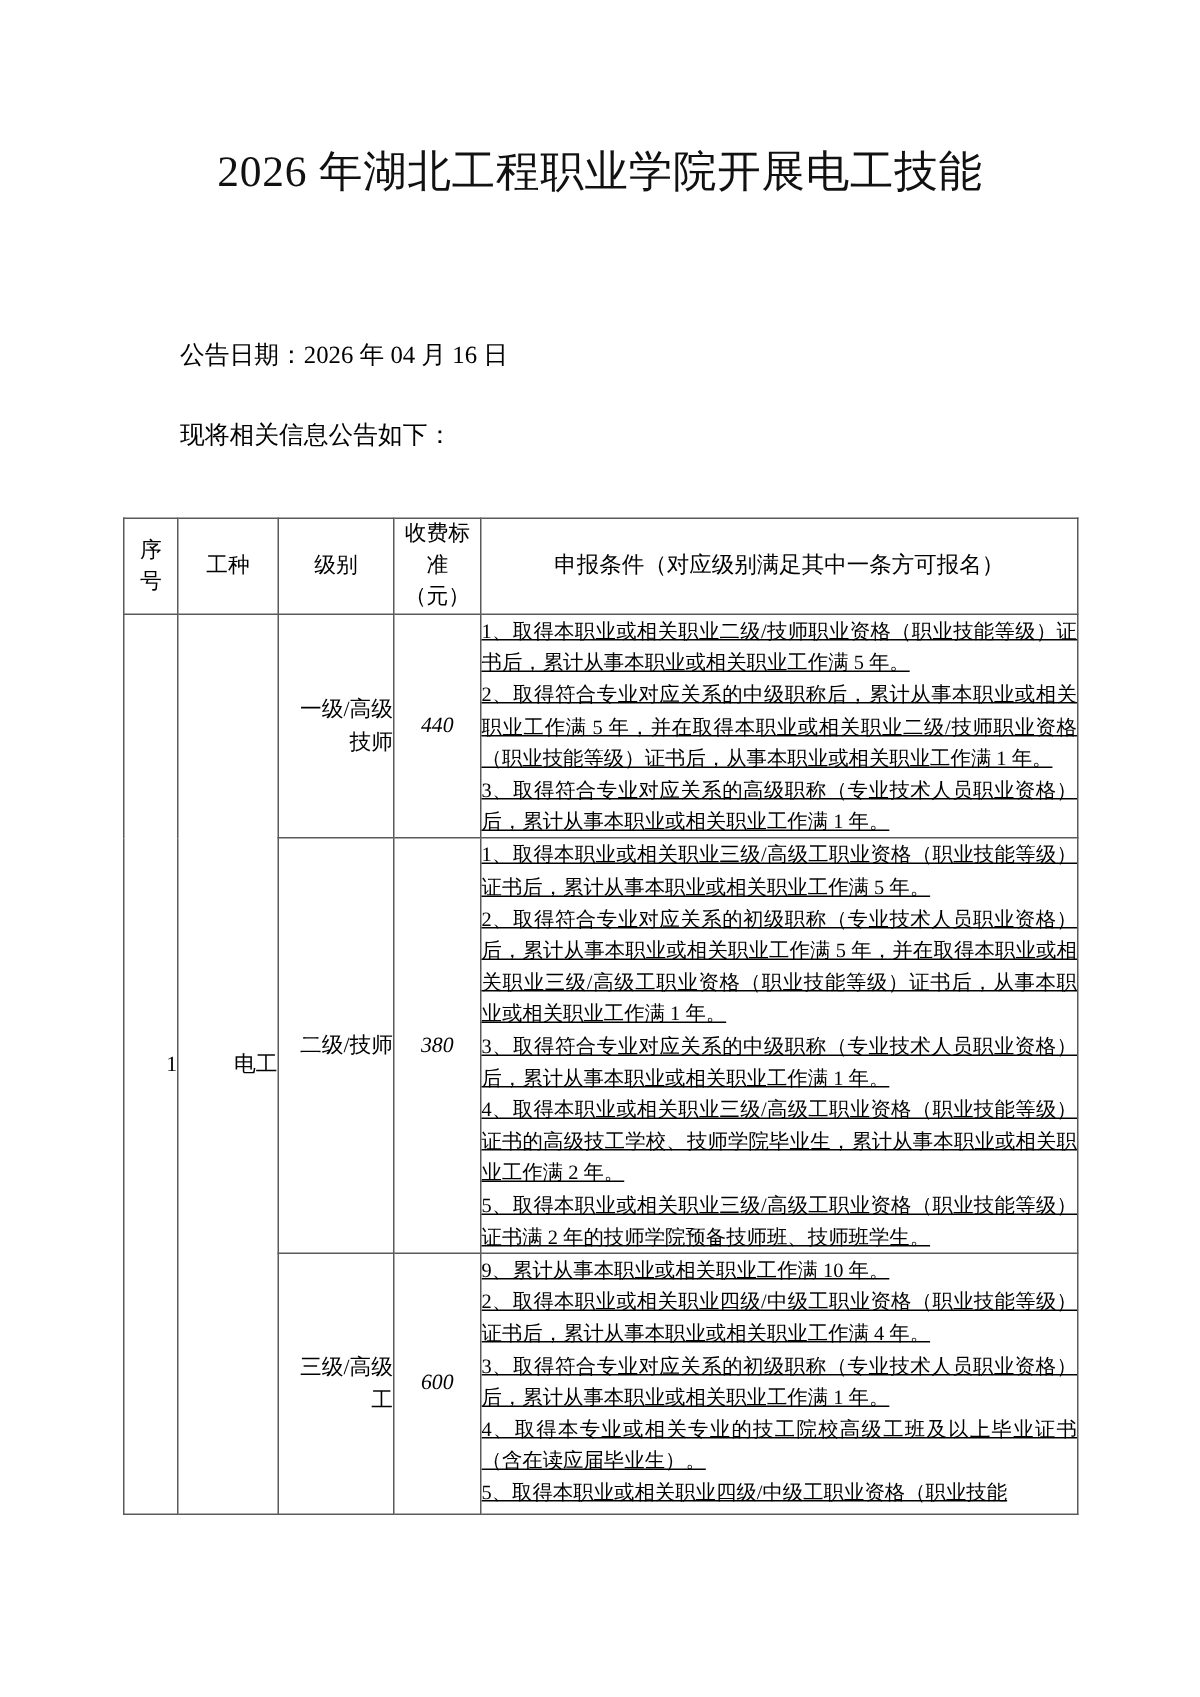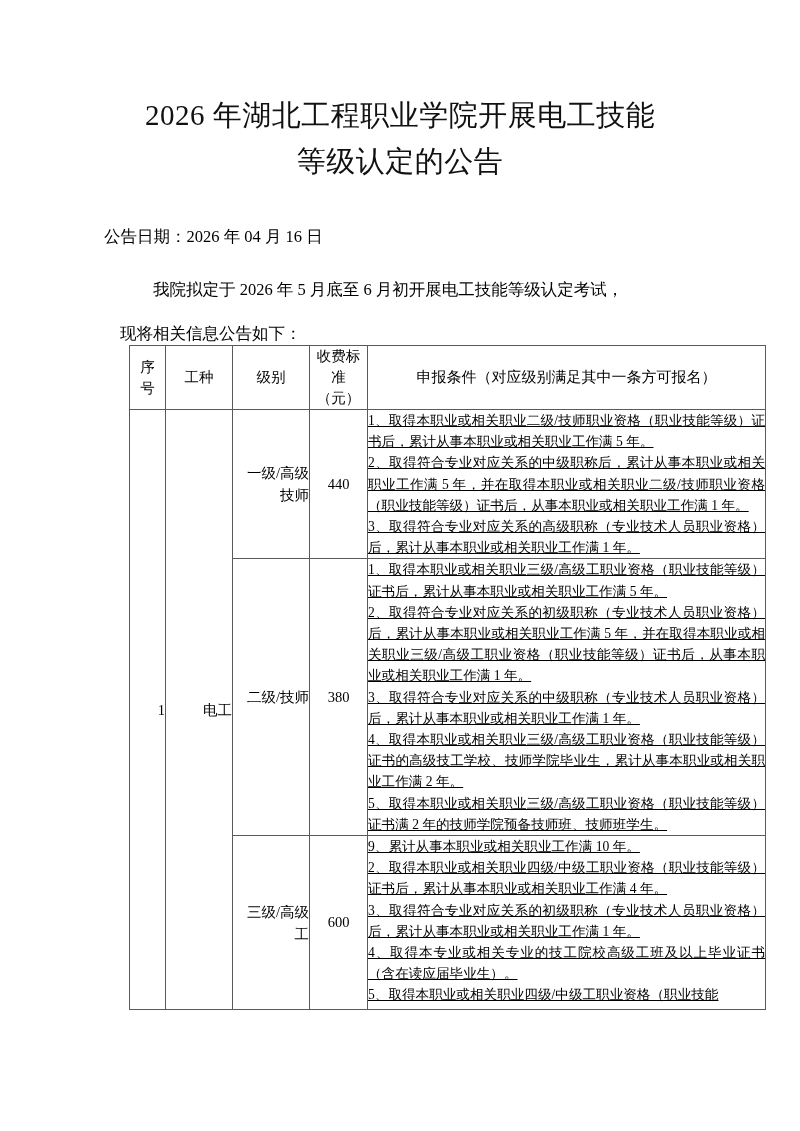--- a/index.html
+++ b/index.html
@@ -37,21 +37,21 @@
     color: #111111;
   }
   .doc-title .tline {
     display: block;
     white-space: nowrap;
   }
 
   
   .pub-date {
     position: absolute;
-    left: 104px;
+    left: 120px;
     top: 224px;
     font-size: 16.5px;
     line-height: 26px;
     white-space: nowrap;
     text-align: right;
   }
   .intro {
     position: absolute;
     left: 120px;
     top: 268px;
@@ -68,21 +68,20 @@
     position: absolute;
     left: 82px;
     top: 345px;
     width: 636px;
   }
   table.main {
     border-collapse: collapse;
     width: 636px;
     table-layout: fixed;
     font-size: 13.4px;
-    margin-left: 47px;
   }
   table.main td, table.main th {
     border: 1px solid #5a5a5a;
     padding: 0;
     vertical-align: middle;
     font-weight: 400;
   }
   col.c-seq   { width: 36px; }
   col.c-job   { width: 67px; }
   col.c-lvl   { width: 77px; }
@@ -101,20 +100,21 @@
   td.cell-center {
     text-align: right;
     font-size: 14.5px;
     line-height: 22px;
     padding: 2px 3px;
   }
   td.cell-fee {
     text-align: center;
     font-size: 14.5px;
     padding: 2px 2px;
+    font-style: italic;
   }
   td.cell-cond {
     text-align: justify;
     padding: 3px 6px 3px 7px;
     font-size: 13.6px;
     line-height: 21.2px;
     text-decoration: underline;
   }
   td.cell-cond .li {
     display: block;
@@ -132,27 +132,25 @@
     display: block;
   }
 </style>
 </head>
 <body>
 
 <div class="page">
 
   <div class="doc-title">
     <span class="tline">2026 年湖北工程职业学院开展电工技能</span>
-    <span class="tline">等级认定的公告</span>
   </div>
 
   <div class="pub-date">公告日期：2026 年 04 月 16 日</div>
 
   <div class="intro">
-    <span class="p1">我院拟定于 2026 年 5 月底至 6 月初开展电工技能等级认定考试，</span>
     <span class="p2">现将相关信息公告如下：</span>
   </div>
 
   <div class="tbl-wrap">
     <table class="main">
       <colgroup>
         <col class="c-seq">
           <col class="c-job">
           <col class="c-lvl">
           <col class="c-fee">

